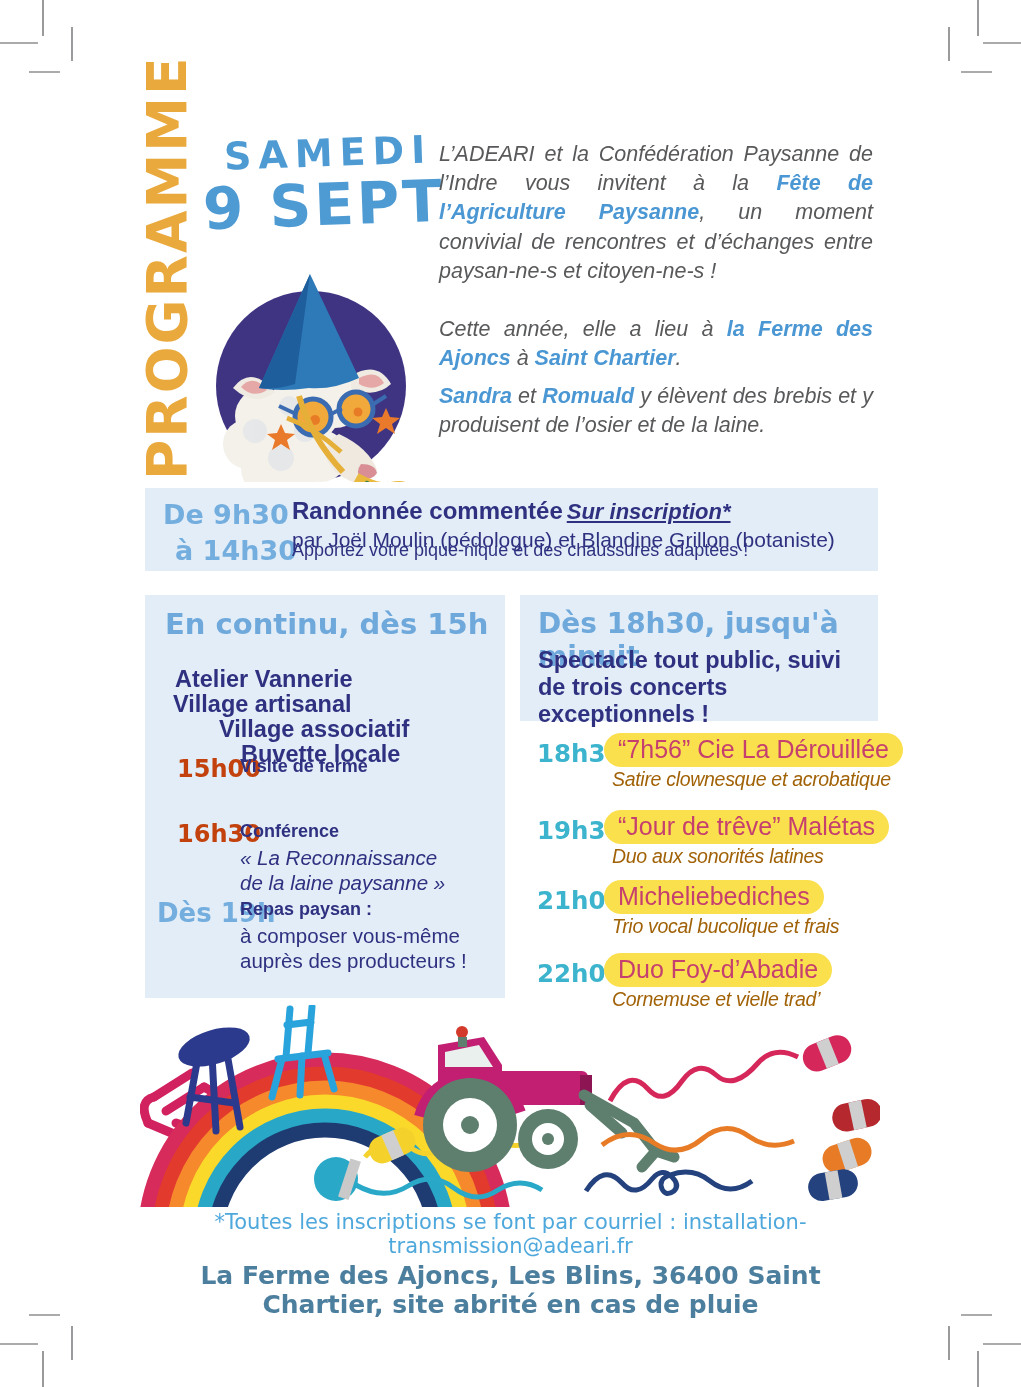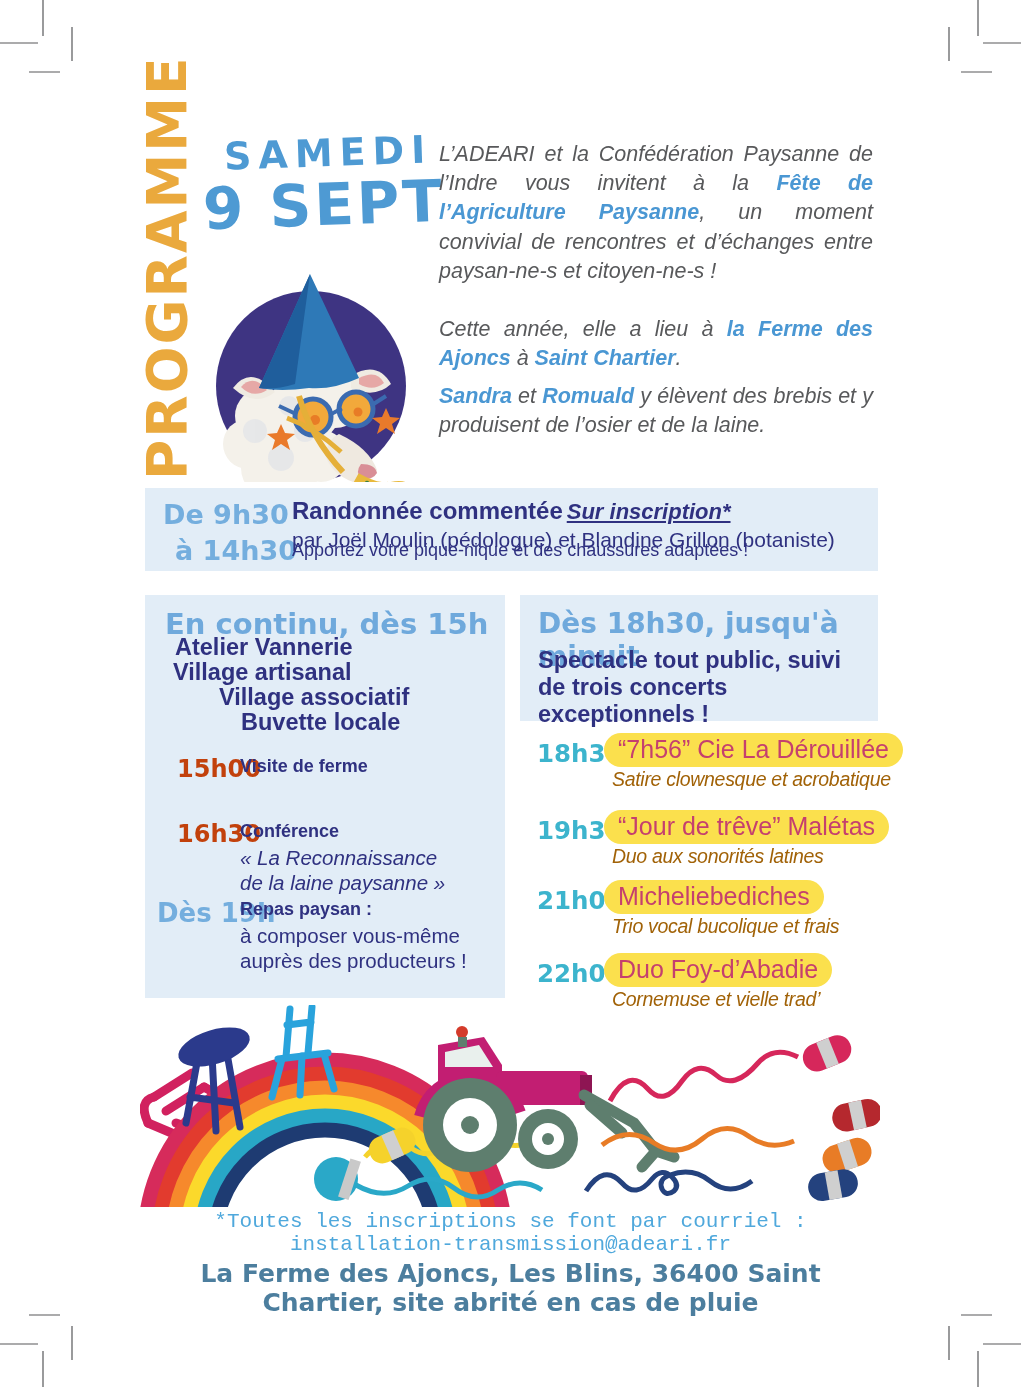--- a/index.html
+++ b/index.html
@@ -29,21 +29,21 @@
   .rand{left:145px;top:488px;width:733px;height:83px;text-align:right;}
   .rt1{position:absolute;left:18px;top:11px;font-size:27px;color:#74AEDE;}
   .rt2{position:absolute;left:30px;top:47px;font-size:27px;color:#74AEDE;}
   .rand-title{position:absolute;left:147px;top:9px;font-size:24px;font-weight:bold;color:#2F3180;}
   .note{font-style:italic;text-decoration:underline;font-size:22px;margin-left:4px;}
   .rand-p{position:absolute;left:147px;top:40px;font-size:21px;color:#2F3180;}
   .rand-a{position:absolute;left:147px;top:52px;font-size:18px;color:#2F3180;}
 
   .leftcol{left:145px;top:595px;width:360px;height:403px;}
   .col-h{position:absolute;left:20px;top:12px;font-size:29px;color:#6FA9DC;}
-  .items{position:absolute;left:0;top:40px;width:100%;}
+  .items{position:absolute;left:0;top:72px;width:100%;}
   .item{font-weight:bold;color:#2F3180;font-size:23.5px;line-height:25px;}
   .i0{padding-left:30px;}.i1{padding-left:28px;}.i2{padding-left:74px;}.i3{padding-left:96px;}
   .srow{position:absolute;left:0;width:100%;}
   .r1{top:158px;}.r2{top:223px;}.r3{top:301px;}
   .stime{position:absolute;left:32px;top:2px;font-size:24px;color:#c2410c;}
   .stime.sky{left:12px;color:#74AEDE;font-size:26px;}
   .scontent{position:absolute;left:95px;top:0;}
   .stitle{font-size:18px;font-weight:bold;color:#2F3180;line-height:27px;}
   .sdetail{font-size:20.5px;color:#2F3180;line-height:25px;}
   .it{font-style:italic;}
@@ -60,21 +60,21 @@
   .c1{top:17px;}.c2{top:94px;}.c3{top:164px;}.c4{top:237px;}
   .ctime{position:absolute;left:17px;top:2px;font-size:24.5px;color:#3CB4CD;}
   .pill{position:absolute;left:84px;top:-4px;background:#FBE04D;border-radius:17px;
         padding:2px 14px 3px;font-size:25px;color:#C5406E;white-space:nowrap;}
   .cdesc{position:absolute;left:92px;top:31px;font-size:19.5px;font-style:italic;color:#a16207;
          letter-spacing:-0.3px;white-space:nowrap;}
 
   
   .festival{position:absolute;left:140px;top:1005px;width:740px;height:202px;}
   .footer{position:absolute;left:140px;top:1210px;width:741px;text-align:center;}
-  .f1{font-size:21px;color:#4FA8DC;font-weight:normal;font-family:Liberation Mono, monospace;}
+  .f1{font-size:21px;color:#4FA8DC;font-weight:normal;}
   .f2{font-size:25px;color:#4C7E9E;margin-top:3px;}
 </style>
 </head>
 <body>
 
 <div class="page">
 
   <svg class="cropmarks" viewBox="0 0 1021 1387">
     <g stroke="#58595B" stroke-width="1.2" fill="none">
       <path d="M43 0 V36 M0 43 H38 M72 27 V61 M29 72 H60"></path>

